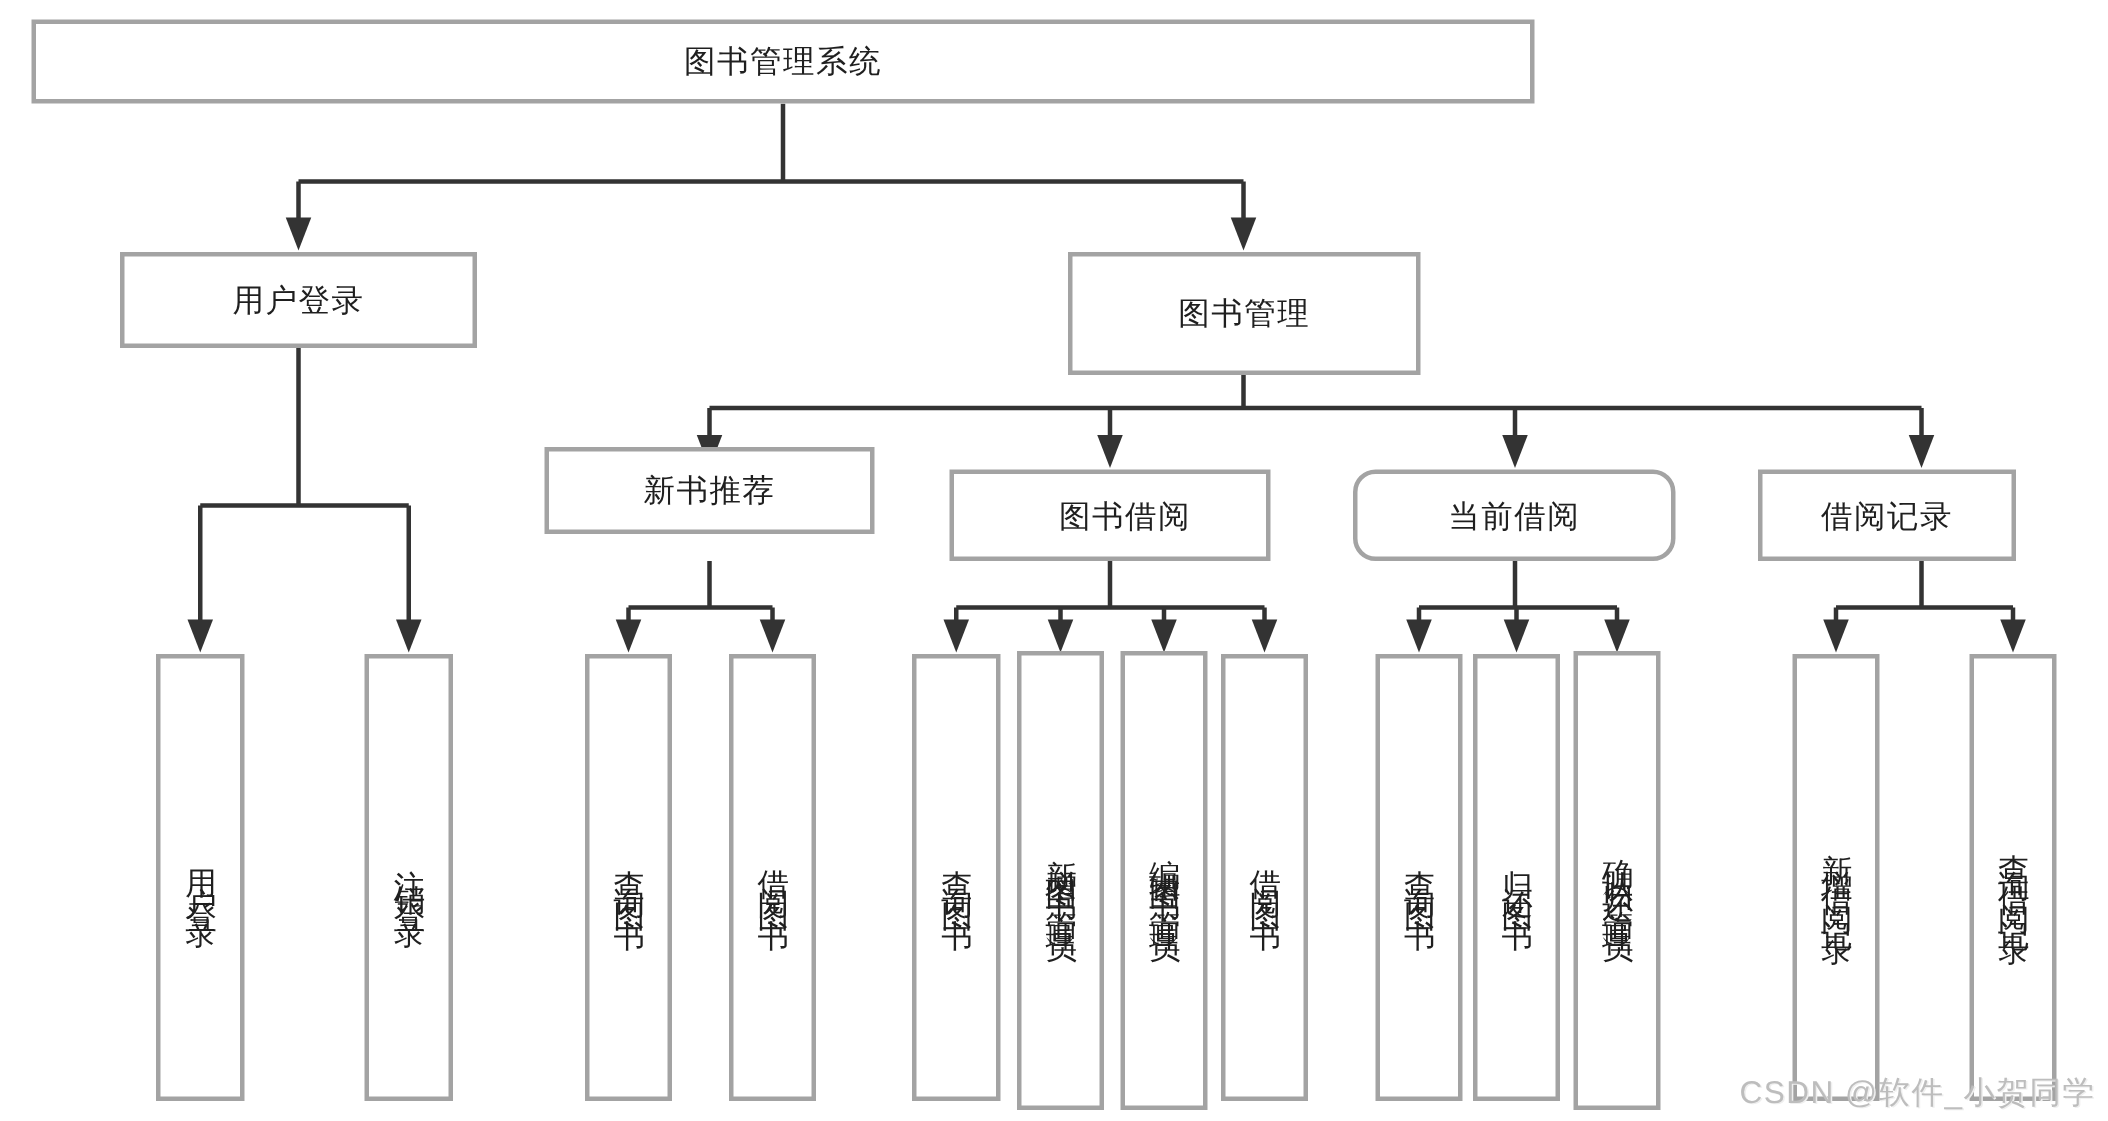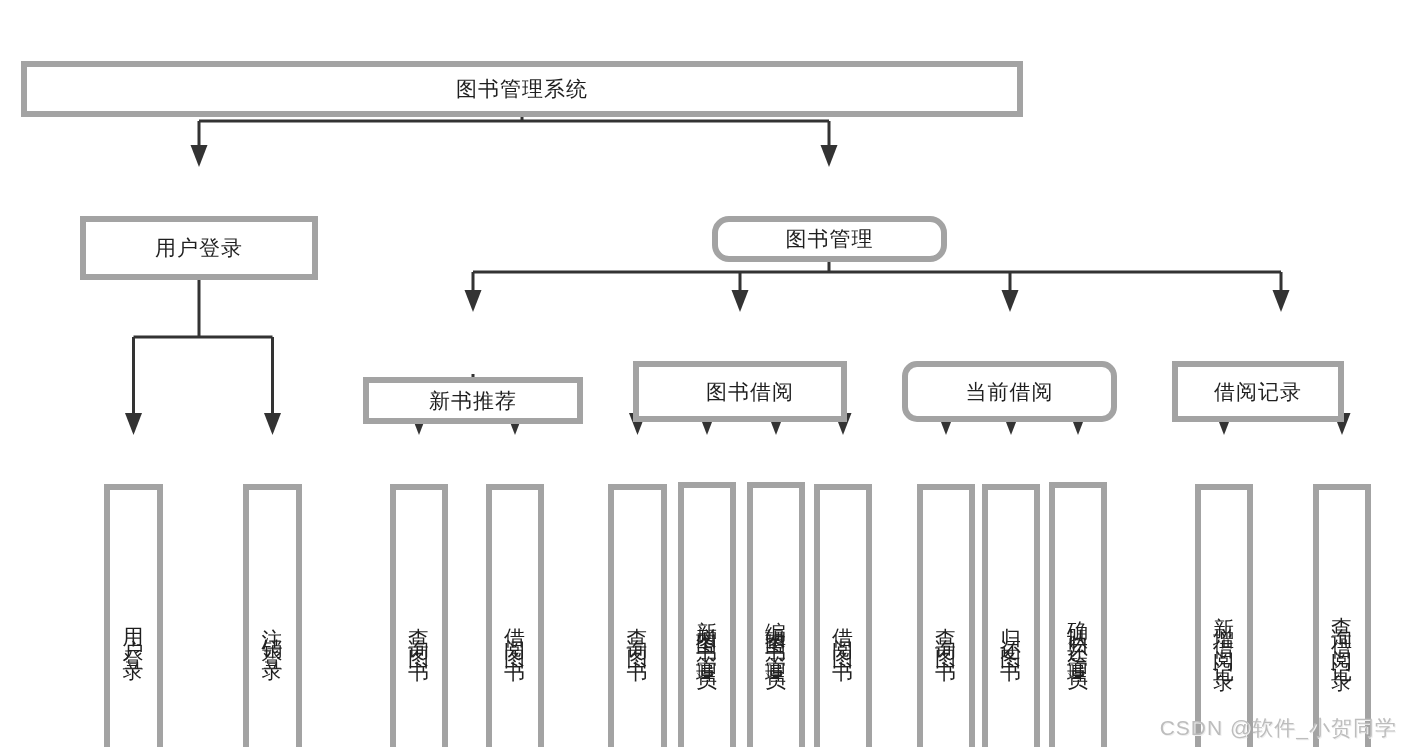--- a/index.html
+++ b/index.html
@@ -17,28 +17,27 @@
   }
   #connectors {
     position: absolute;
     left: 0; top: 0;
     width: 1405px; height: 747px;
     z-index: 1;
   }
   .hnode, .vnode {
     position: absolute;
     box-sizing: border-box;
-    border: 6px solid #a3a3a3;
+    border: 3px solid #a3a3a3;
     background: #ffffff;
     color: #1f1f1f;
     display: flex;
     align-items: center;
     justify-content: center;
     z-index: 2;
-    margin-top: 48px;
   }
   .hnode {
     font-size: 21px;
     letter-spacing: 1px;
   }
   .vnode span {
     writing-mode: vertical-rl;
     text-orientation: mixed;
     font-size: 21px;
     letter-spacing: 11px;
@@ -93,23 +92,23 @@
       <polygon points="1011,435 1002.5,413 1019.5,413"></polygon>
       <polygon points="1078,435 1069.5,413 1086.5,413"></polygon>
       <polygon points="1224,435 1215.5,413 1232.5,413"></polygon>
       <polygon points="1342,435 1333.5,413 1350.5,413"></polygon>
     </g>
   </svg>
 
   <div class="hnode" style="left:21px; top:13px; width:1002px; height:56px;">图书管理系统</div>
 
   <div class="hnode" style="left:80px; top:168px; width:238px; height:64px;">用户登录</div>
-  <div class="hnode" style="left:712px; top:168px; width:235px; height:46px;border-radius:17px;">图书管理</div>
+  <div class="hnode" style="left:712px; top:168px; width:235px; height:82px;">图书管理</div>
 
-  <div class="hnode" style="left:363px; top:329px; width:220px; height:47px;">新书推荐</div>
+  <div class="hnode" style="left:363px; top:298px; width:220px; height:58px;">新书推荐</div>
   <div class="hnode" style="left:633px; top:313px; width:214px; height:61px;padding-left:20px;">图书借阅</div>
   <div class="hnode" style="left:902px; top:313px; width:215px; height:61px;border-radius:15px;">当前借阅</div>
   <div class="hnode" style="left:1172px; top:313px; width:172px; height:61px;">借阅记录</div>
 
   <div class="vnode" style="left:104px; top:436px; width:59px; height:298px;">
     <span>用户登录</span>
   </div>
   <div class="vnode" style="left:243px; top:436px; width:59px; height:298px;">
     <span>注销登录</span>
   </div>

